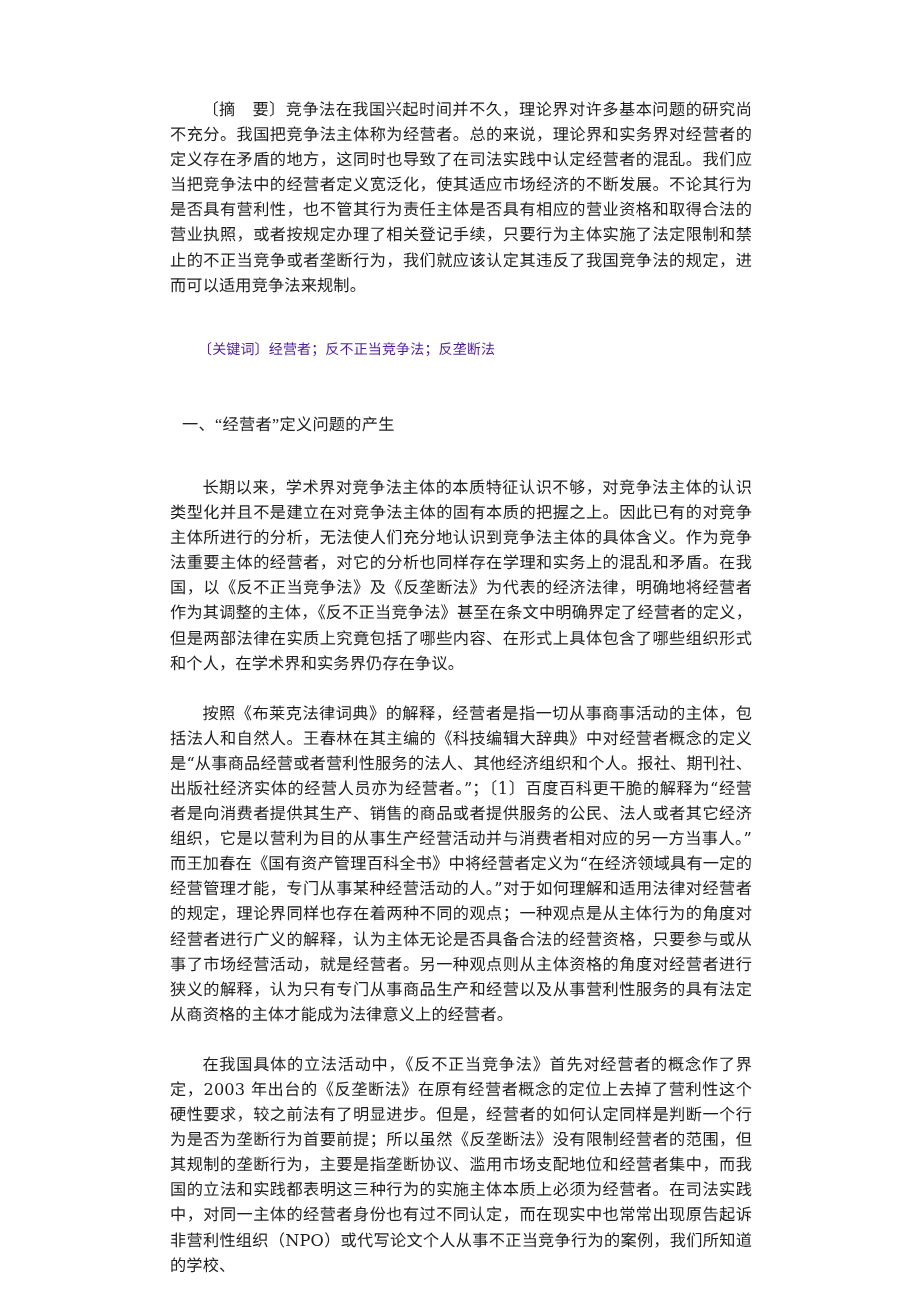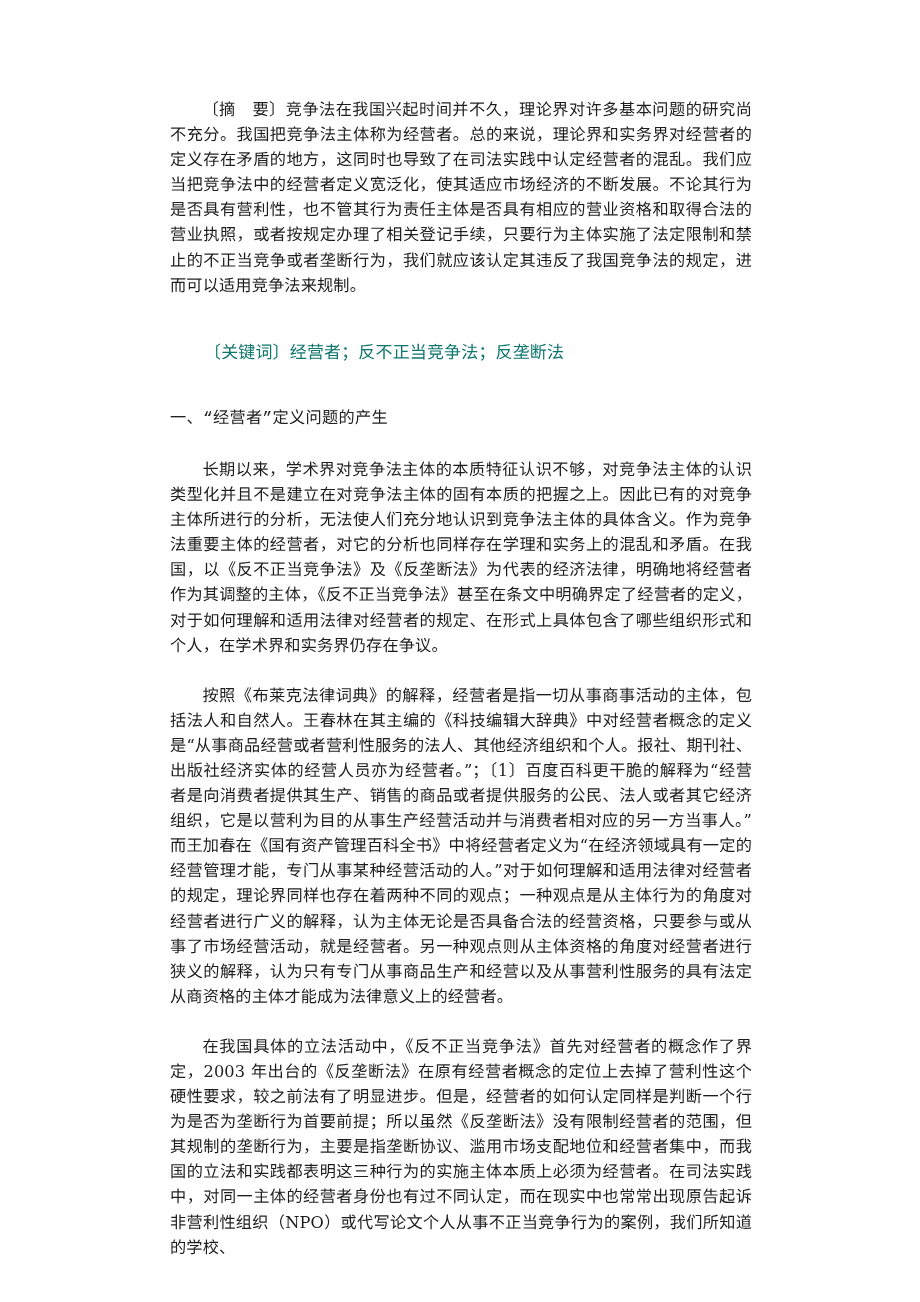--- a/index.html
+++ b/index.html
@@ -39,56 +39,56 @@
     color: #1d1d1d;
   }
   .para.abstract {
     text-indent: 2em;
   }
   .gap-after-abstract { height: 25px; }
   .gap-after-keywords { height: 25px; }
   .gap-after-heading  { height: 25px; }
   .gap-para           { height: 25px; }
   .keywords {
-    font-size: 17px;
+    font-size: 14px;
     line-height: 25.1px;
     text-indent: 2em;
     letter-spacing: 0.15px;
-    color: #0f766e;
+    color: #4c1d95;
   }
   .section-heading {
     font-size: 16.2px;
     line-height: 25.1px;
     text-indent: 0;
     letter-spacing: 0.3px;
     color: #222222;
-    font-family: Liberation Mono, monospace;
+    font-family: Liberation Serif, serif;
     font-weight: normal;
-    margin: 0;
+    margin: 12px;
   }
 </style>
 </head>
 <body>
 
 <div class="page">
   <div class="text-column">
 
     <p class="para abstract">〔摘　要〕竞争法在我国兴起时间并不久，理论界对许多基本问题的研究尚不充分。我国把竞争法主体称为经营者。总的来说，理论界和实务界对经营者的定义存在矛盾的地方，这同时也导致了在司法实践中认定经营者的混乱。我们应当把竞争法中的经营者定义宽泛化，使其适应市场经济的不断发展。不论其行为是否具有营利性，也不管其行为责任主体是否具有相应的营业资格和取得合法的营业执照，或者按规定办理了相关登记手续，只要行为主体实施了法定限制和禁止的不正当竞争或者垄断行为，我们就应该认定其违反了我国竞争法的规定，进而可以适用竞争法来规制。</p>
 
     <div class="gap-after-abstract"></div>
 
     <p class="keywords">〔关键词〕经营者；反不正当竞争法；反垄断法</p>
 
     <div class="gap-after-keywords"></div>
 
     <h2 class="section-heading">一、“经营者”定义问题的产生</h2>
 
     <div class="gap-after-heading"></div>
 
-    <p class="para">长期以来，学术界对竞争法主体的本质特征认识不够，对竞争法主体的认识类型化并且不是建立在对竞争法主体的固有本质的把握之上。因此已有的对竞争主体所进行的分析，无法使人们充分地认识到竞争法主体的具体含义。作为竞争法重要主体的经营者，对它的分析也同样存在学理和实务上的混乱和矛盾。在我国，以《反不正当竞争法》及《反垄断法》为代表的经济法律，明确地将经营者作为其调整的主体，《反不正当竞争法》甚至在条文中明确界定了经营者的定义，对于如何理解和适用法律对经营者的规定、在形式上具体包含了哪些组织形式和个人，在学术界和实务界仍存在争议。</p>
+    <p class="para">长期以来，学术界对竞争法主体的本质特征认识不够，对竞争法主体的认识类型化并且不是建立在对竞争法主体的固有本质的把握之上。因此已有的对竞争主体所进行的分析，无法使人们充分地认识到竞争法主体的具体含义。作为竞争法重要主体的经营者，对它的分析也同样存在学理和实务上的混乱和矛盾。在我国，以《反不正当竞争法》及《反垄断法》为代表的经济法律，明确地将经营者作为其调整的主体，《反不正当竞争法》甚至在条文中明确界定了经营者的定义，但是两部法律在实质上究竟包括了哪些内容、在形式上具体包含了哪些组织形式和个人，在学术界和实务界仍存在争议。</p>
 
     <div class="gap-para"></div>
 
     <p class="para">按照《布莱克法律词典》的解释，经营者是指一切从事商事活动的主体，包括法人和自然人。王春林在其主编的《科技编辑大辞典》中对经营者概念的定义是“从事商品经营或者营利性服务的法人、其他经济组织和个人。报社、期刊社、出版社经济实体的经营人员亦为经营者。”；〔1〕百度百科更干脆的解释为“经营者是向消费者提供其生产、销售的商品或者提供服务的公民、法人或者其它经济组织，它是以营利为目的从事生产经营活动并与消费者相对应的另一方当事人。”而王加春在《国有资产管理百科全书》中将经营者定义为“在经济领域具有一定的经营管理才能，专门从事某种经营活动的人。”对于如何理解和适用法律对经营者的规定，理论界同样也存在着两种不同的观点；一种观点是从主体行为的角度对经营者进行广义的解释，认为主体无论是否具备合法的经营资格，只要参与或从事了市场经营活动，就是经营者。另一种观点则从主体资格的角度对经营者进行狭义的解释，认为只有专门从事商品生产和经营以及从事营利性服务的具有法定从商资格的主体才能成为法律意义上的经营者。</p>
 
     <div class="gap-para"></div>
 
     <p class="para">在我国具体的立法活动中，《反不正当竞争法》首先对经营者的概念作了界定，2003 年出台的《反垄断法》在原有经营者概念的定位上去掉了营利性这个硬性要求，较之前法有了明显进步。但是，经营者的如何认定同样是判断一个行为是否为垄断行为首要前提；所以虽然《反垄断法》没有限制经营者的范围，但其规制的垄断行为，主要是指垄断协议、滥用市场支配地位和经营者集中，而我国的立法和实践都表明这三种行为的实施主体本质上必须为经营者。在司法实践中，对同一主体的经营者身份也有过不同认定，而在现实中也常常出现原告起诉非营利性组织（NPO）或代写论文个人从事不正当竞争行为的案例，我们所知道的学校、</p>
 
   </div>

